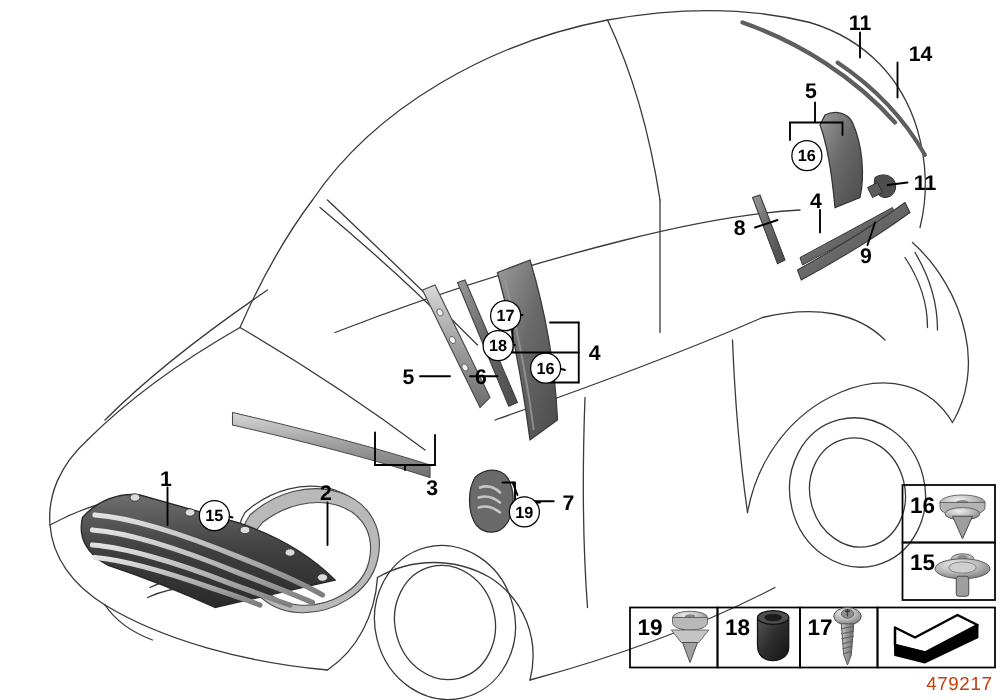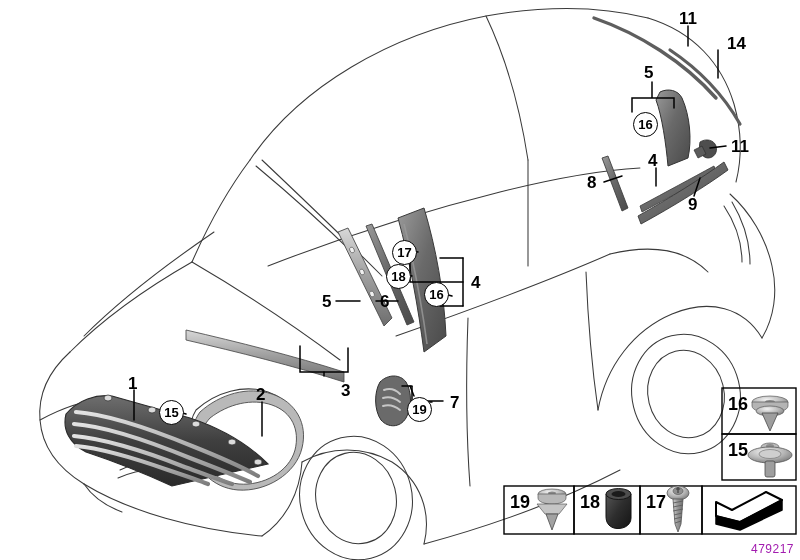--- a/index.html
+++ b/index.html
@@ -6,22 +6,22 @@
   body{width:800px;height:560px;overflow:hidden;
        font-family:"Liberation Sans",sans-serif;color:#000;}
   #stage{position:relative;width:800px;height:560px;}
   svg.layer{position:absolute;left:0;top:0;width:800px;height:560px;}
   .callout{position:absolute;font-weight:bold;font-size:17px;line-height:1;
            color:#000;white-space:nowrap;}
   .circnum{position:absolute;width:25px;height:25px;border:1.6px solid #000;
            border-radius:50%;background:#fff;font-weight:bold;font-size:13px;
            display:flex;align-items:center;justify-content:center;box-sizing:border-box;}
   .legend-num{position:absolute;font-weight:bold;font-size:18px;line-height:1;}
-  #diagid{position:absolute;right:6px;bottom:4px;font-size:12px;letter-spacing:.5px;
-          color:#a21caf;text-align:center;}
+  #diagid{position:absolute;right:6px;bottom:4px;font-size:15px;letter-spacing:.5px;
+          color:#c2410c;text-align:center;}
 </style>
 </head>
 <body>
 
 <div id="stage">
 
   <svg class="layer" viewBox="0 0 800 560">
     <defs>
       <linearGradient id="gTrim" x1="0" y1="0" x2="1" y2="1">
         <stop offset="0%" stop-color="#9a9a9a"></stop>

